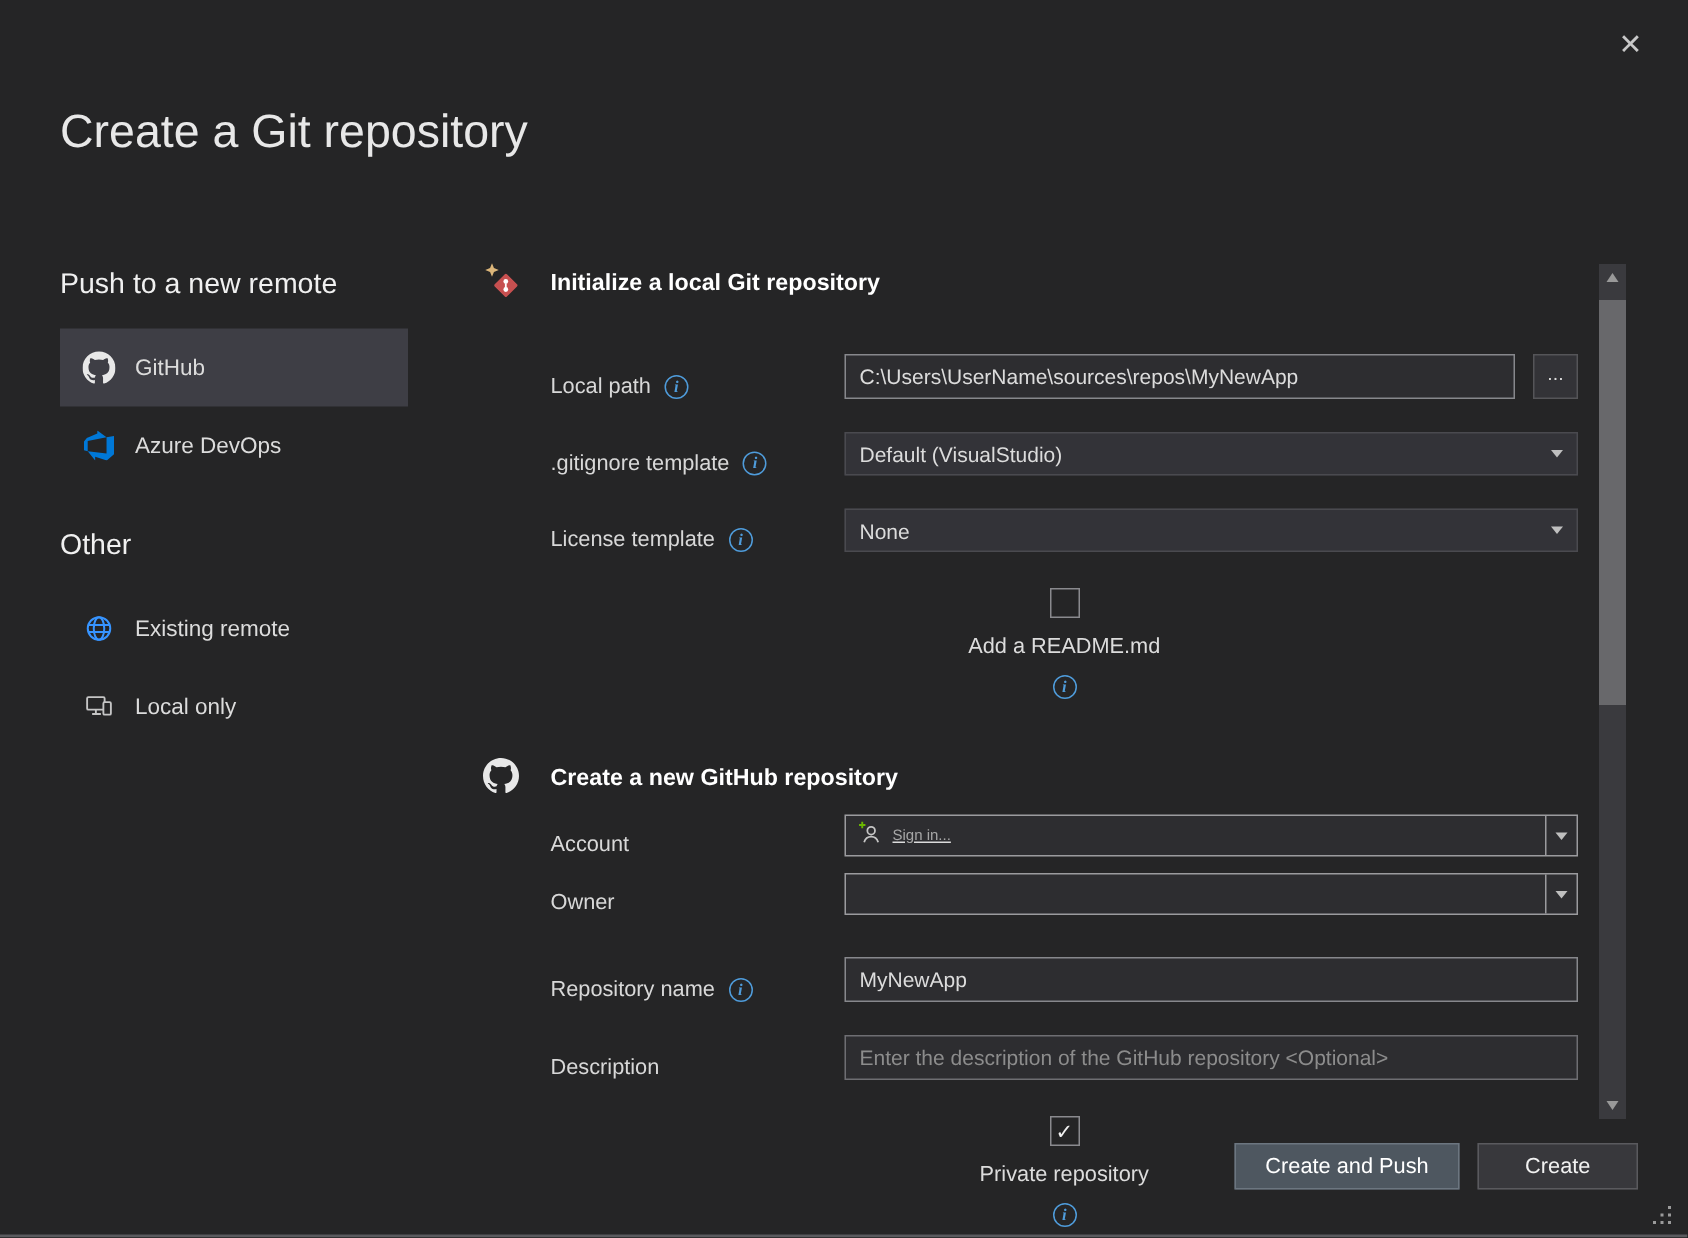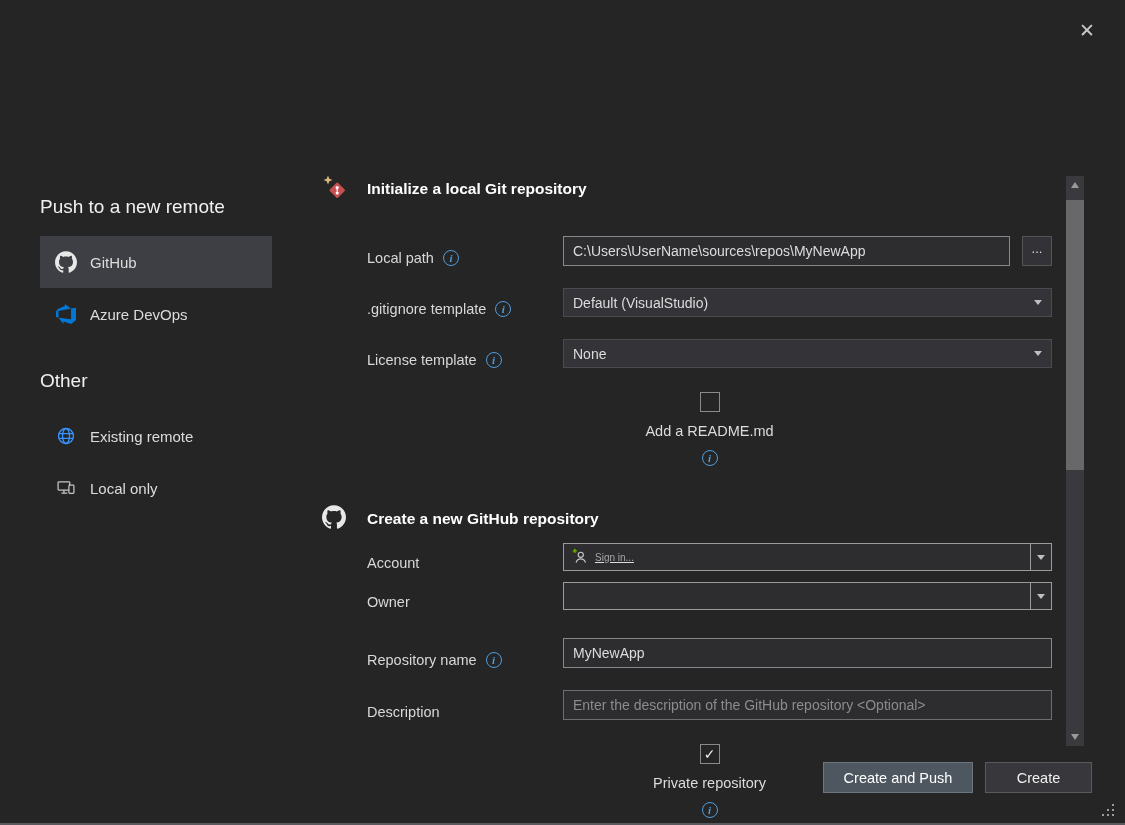--- a/index.html
+++ b/index.html
@@ -21,21 +21,21 @@
     display:flex; align-items:center; justify-content:center;
     color:#C8C8C8; font-size:19px; cursor:default;
   }
 
   .dialog-title {
     position:absolute; left:40px; top:70px;
     font-size:31px; font-weight:300; color:#E8E8E8; margin:0;
   }
 
   
-  .sidebar { position:absolute; left:40px; top:196px; width:232px; }
+  .sidebar { position:absolute; left:40px; top:179px; width:232px; }
   .side-heading { font-size:19px; color:#F0F0F0; margin-bottom:18px; }
   .side-heading.other { margin-top:30px; }
   .side-item {
     height:52px; display:flex; align-items:center; gap:13px;
     padding-left:15px; font-size:15px; color:#DCDCDC; cursor:default;
   }
   .side-item.selected { background:#3E3E45; }
   .side-item .icn { width:22px; height:22px; display:flex; align-items:center; justify-content:center; flex:0 0 22px; }
   .side-item .icn svg { display:block; }
 
@@ -131,20 +131,21 @@
 </style>
 </head>
 <body>
 
 <div class="dialog">
 
   <div class="close-btn">
     <span>✕</span>
   </div>
 
+  <h1 class="dialog-title">Create a Git repository</h1>
 
   <div class="sidebar">
     <div class="side-heading">Push to a new remote</div>
 
     <div class="side-item selected">
       <span class="icn">
         <svg width="22" height="22" viewBox="0 0 24 24">
             <path fill="#E8E8E8" d="M12 .297c-6.63 0-12 5.373-12 12 0 5.303 3.438 9.8 8.205 11.385.6.113.82-.258.82-.577 0-.285-.01-1.04-.015-2.04-3.338.724-4.042-1.61-4.042-1.61-.546-1.385-1.333-1.754-1.333-1.754-1.087-.744.084-.729.084-.729 1.205.084 1.838 1.236 1.838 1.236 1.07 1.835 2.809 1.305 3.495.998.108-.776.417-1.305.76-1.605-2.665-.3-5.466-1.332-5.466-5.93 0-1.31.465-2.38 1.235-3.22-.135-.303-.54-1.523.105-3.176 0 0 1.005-.322 3.3 1.23.96-.267 1.98-.399 3-.405 1.02.006 2.04.138 3 .405 2.28-1.552 3.285-1.23 3.285-1.23.645 1.653.24 2.873.12 3.176.765.84 1.23 1.91 1.23 3.22 0 4.61-2.805 5.625-5.475 5.92.42.36.81 1.096.81 2.22 0 1.606-.015 2.896-.015 3.286 0 .315.21.69.825.57C20.565 22.092 24 17.592 24 12.297c0-6.627-5.373-12-12-12z"></path>
           </svg>
       </span>

